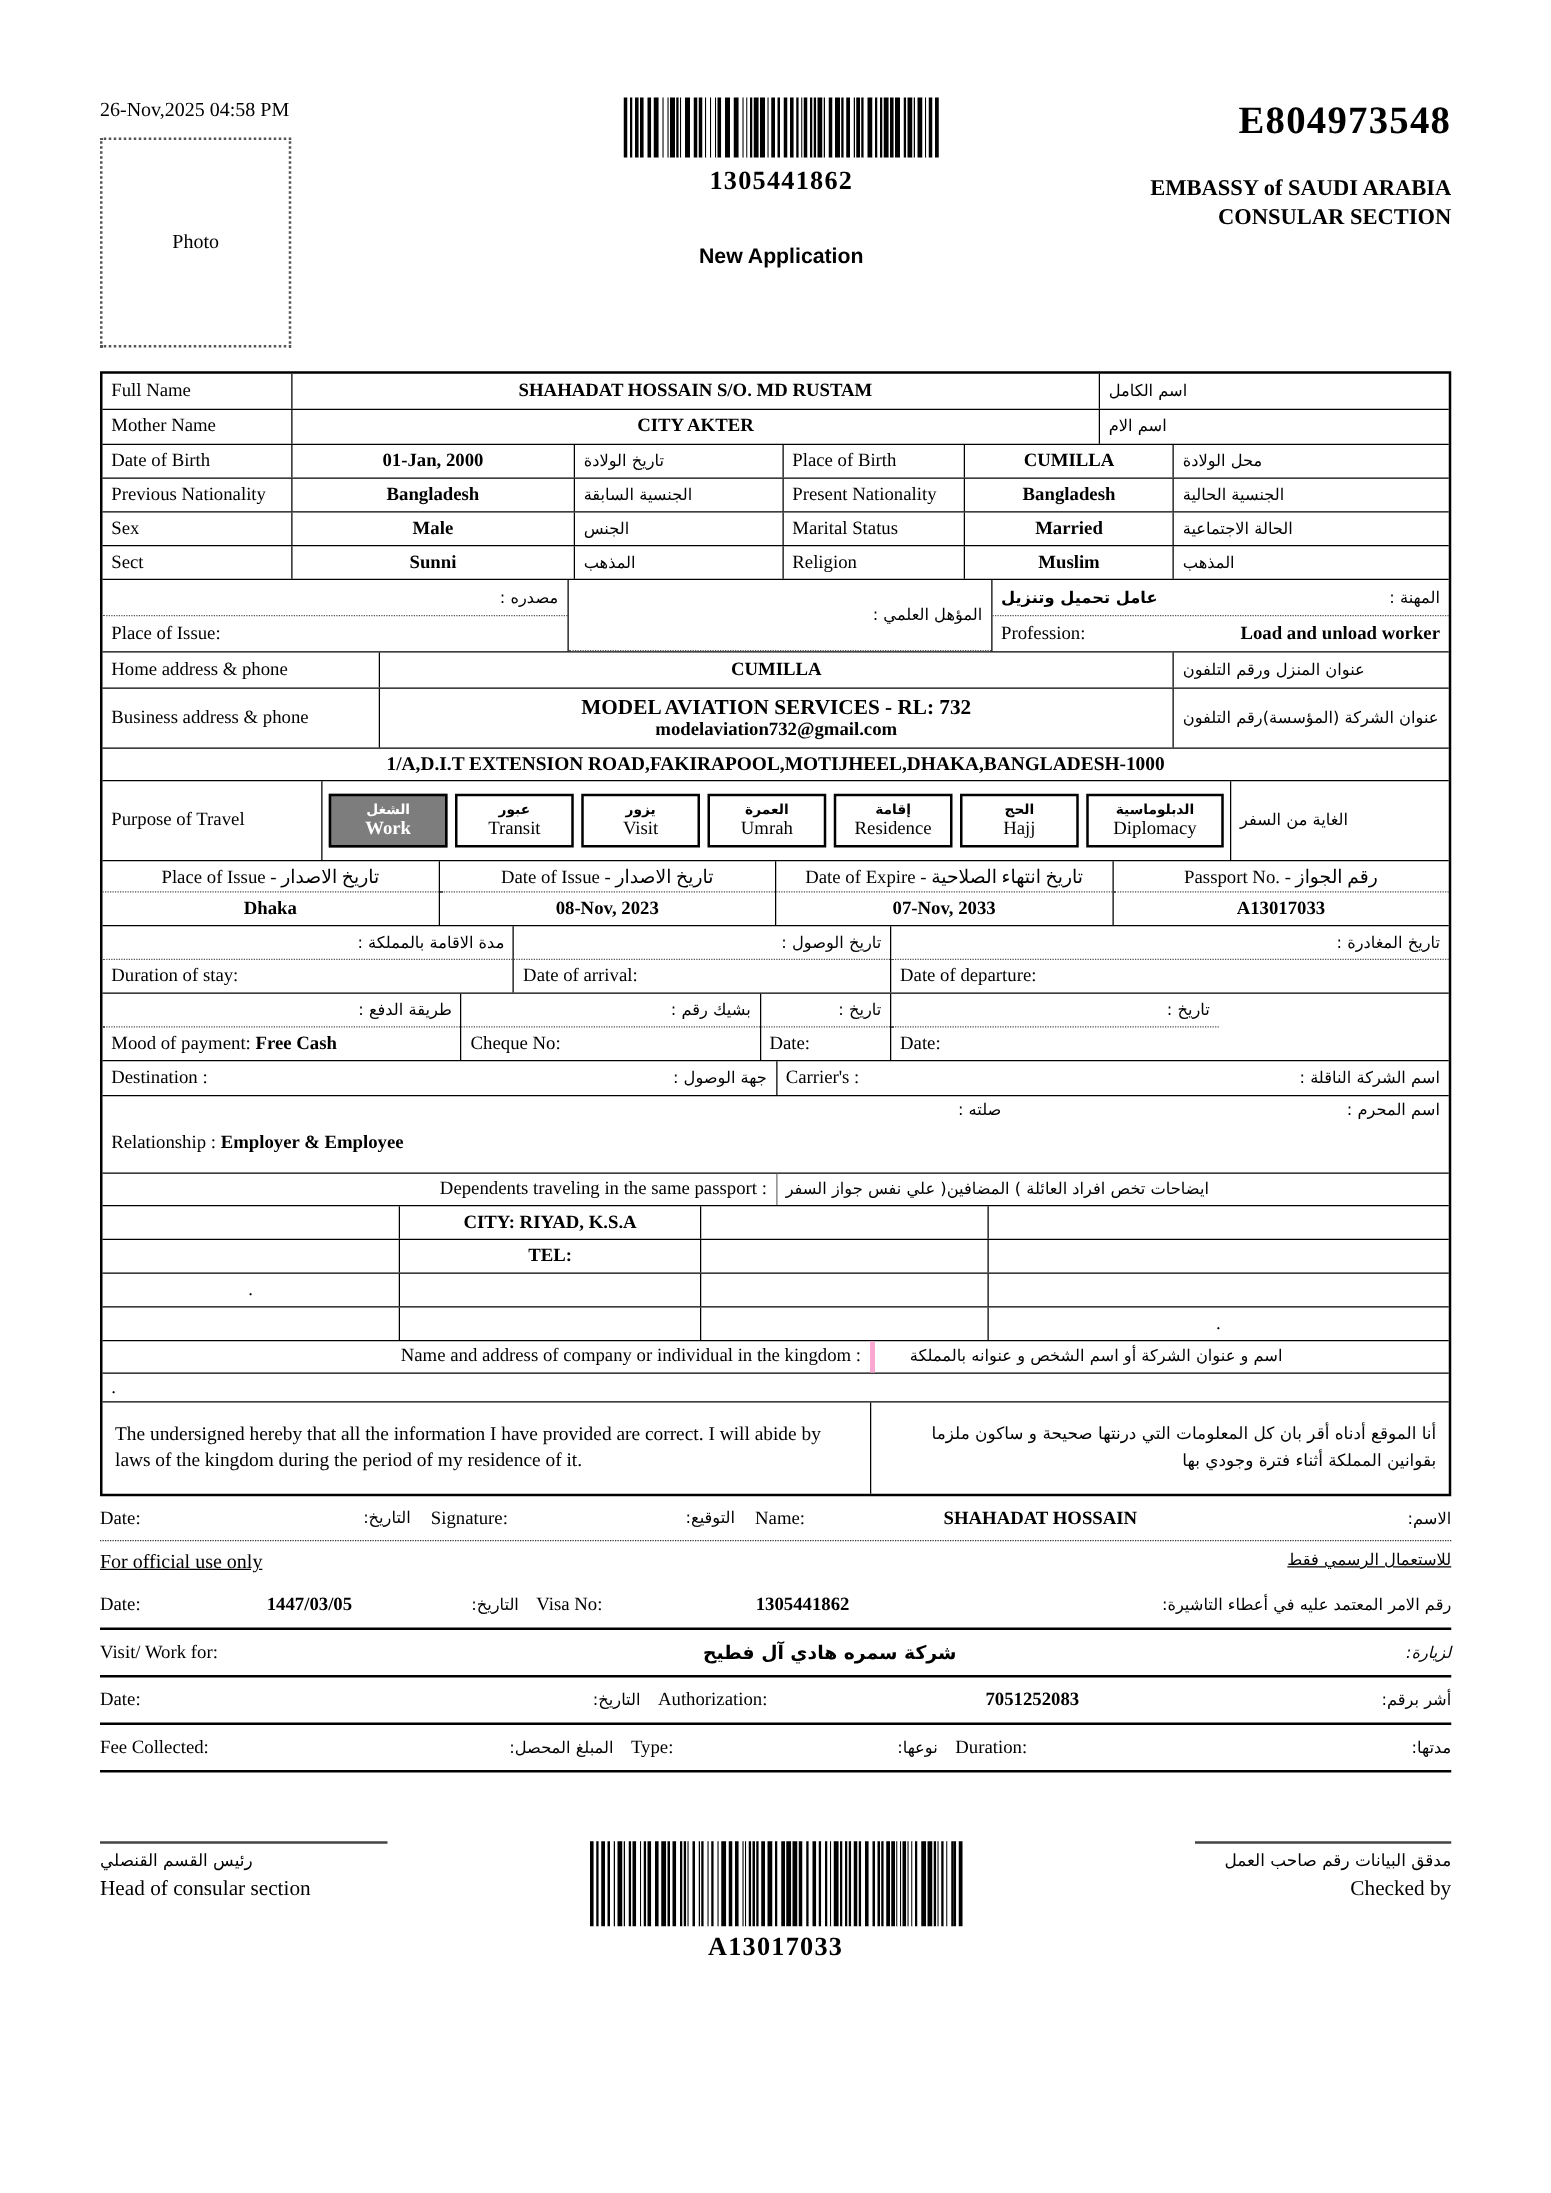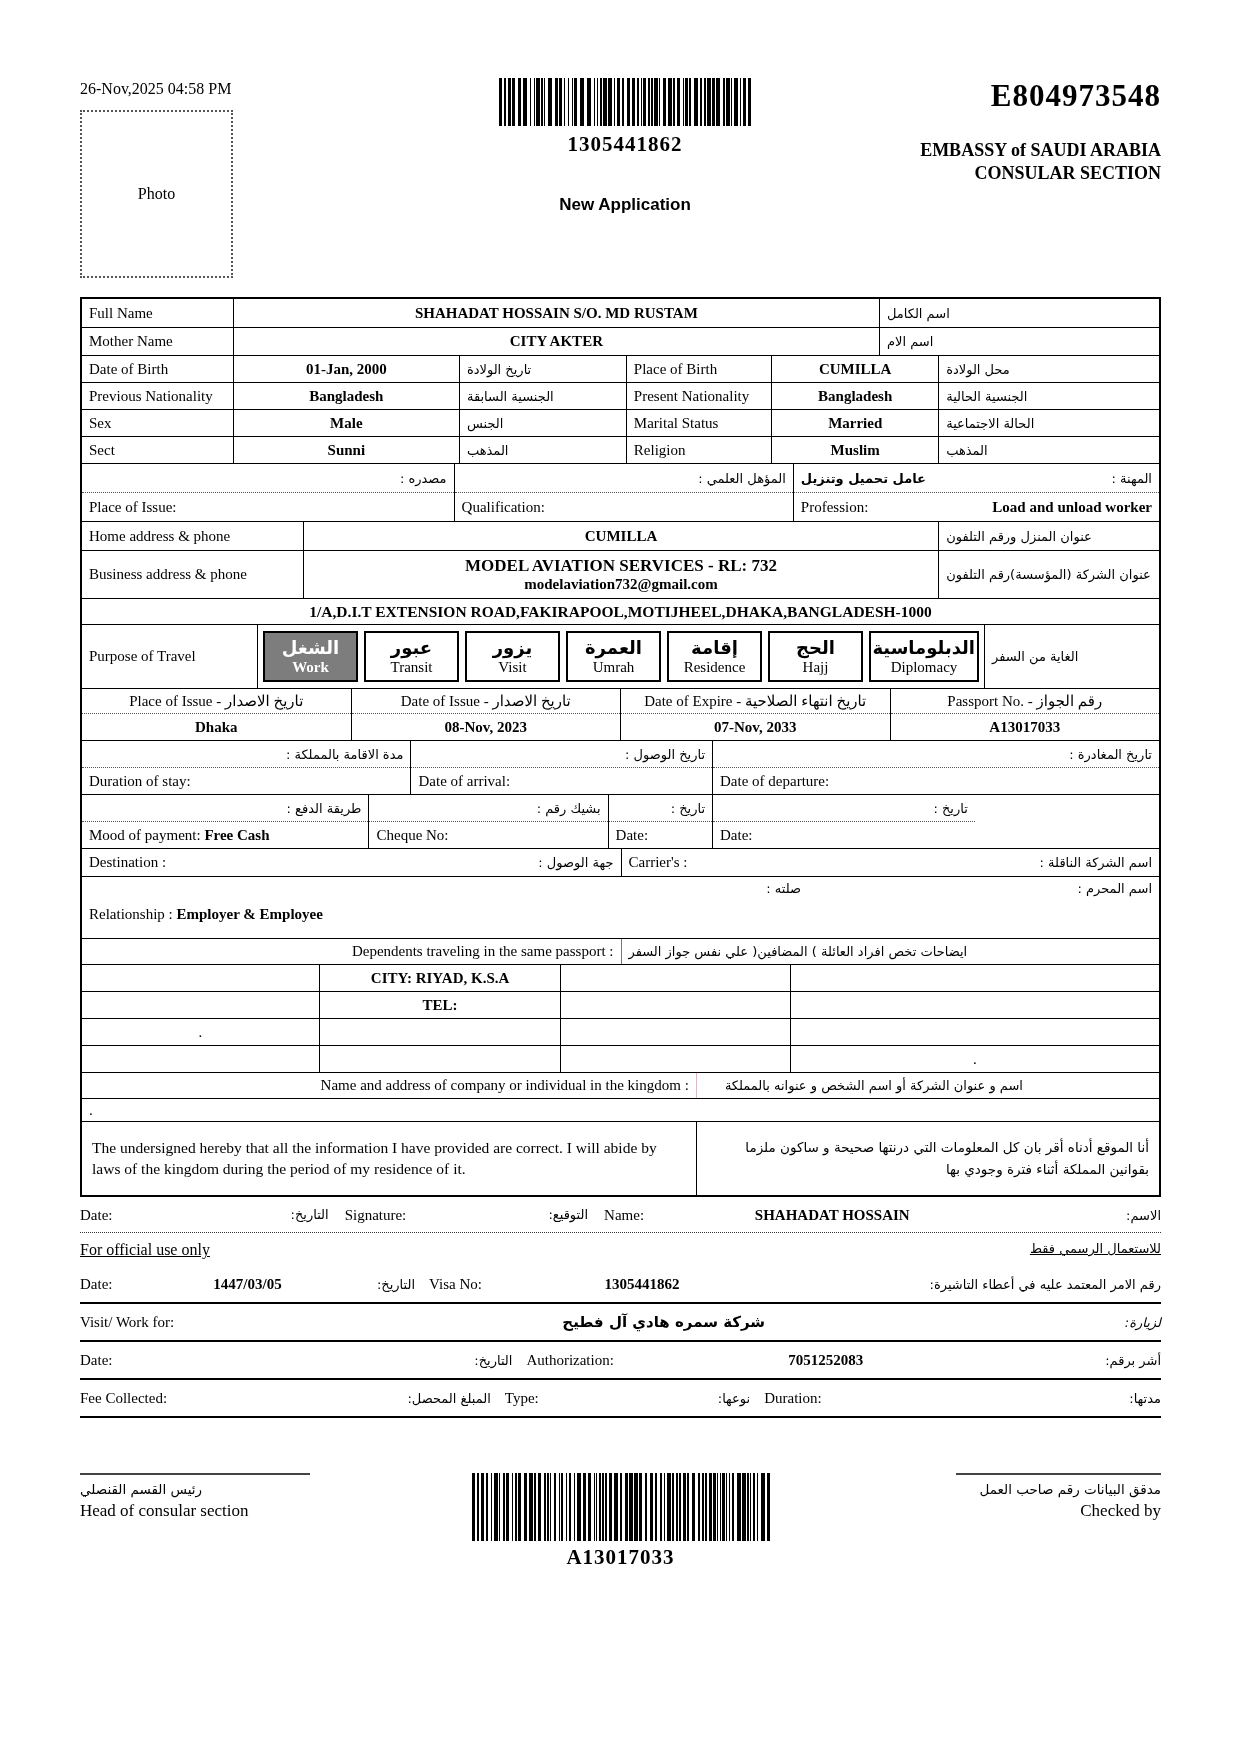--- a/index.html
+++ b/index.html
@@ -36,21 +36,21 @@
   .td.nb { border-left: none; }
   .c { justify-content: center; text-align: center; }
   .r { justify-content: flex-end; text-align: right; }
   .dual { flex-direction: column; align-items: stretch; padding: 0; justify-content: stretch; }
   .dual .top { border-bottom: 1px dotted #555; padding: 3px 7px; display: flex; justify-content: flex-end; align-items: center; flex: 1; }
   .dual .bot { padding: 3px 7px; display: flex; align-items: center; flex: 1; }
 
   
   .pbox-area { flex: 1; display: flex; align-items: center; padding: 4px 2px; border-left: 1px solid #000; }
   .pbox { border: 2px solid #000; width: 95px; margin: 0 3px; text-align: center; line-height: 1.2; padding: 4px 2px; font-weight: bold; }
-  .pbox .ar { font-size: 18px; display: block; direction: rtl; }
+  .pbox .ar { font-size: 11px; display: block; direction: rtl; }
   .pbox .en { font-size: 15px; display: block; }
   .pbox.selected { background: #7d7d7d; color: #fff; }
 
   
   .pcol { flex: 1; border-left: 1px solid #000; display: flex; flex-direction: column; }
   .pcol.nb { border-left: none; }
   .phead { text-align: center; border-bottom: 1px dotted #555; padding: 2px 4px; flex: 1; display: flex; align-items: center; justify-content: center; }
   .pval { text-align: center; font-weight: bold; padding: 3px 4px; flex: 1; display: flex; align-items: center; justify-content: center; }
 
   .decl-en { width: 57%; padding: 6px 10px; font-size: 15.5px; line-height: 1.35; display: flex; align-items: center; }
@@ -272,23 +272,20 @@
             <span class="ar">مصدره :</span>
           </div>
         <div class="bot">
             <span>Place of Issue:</span>
           </div>
       </div>
       <div class="td dual" style="width:31.5%;">
         <div class="top">
             <span class="ar">المؤهل العلمي :</span>
           </div>
-        <div class="bot">
-            <span>Qualification:</span>
-          </div>
       </div>
       <div class="td dual" style="width:34%;">
         <div class="top" style="justify-content:space-between;">
           <span class="ar b">عامل تحميل وتنزيل</span>
           <span class="ar">المهنة :</span>
         </div>
         <div class="bot" style="justify-content:space-between;">
           <span>Profession:</span>
           <span class="b">Load and unload worker</span>
         </div>
@@ -487,21 +484,21 @@
       <div class="td nb" style="width:22%;"></div>
       <div class="td" style="width:22.4%;"></div>
       <div class="td" style="width:21.3%;"></div>
       <div class="td c" style="width:34.3%;">.</div>
     </div>
 
     <div class="tr" style="min-height:26px;">
       <div class="td nb r" style="width:57%;">
           <span>Name and address of company or individual in the kingdom :</span>
         </div>
-      <div class="td" style="width:43%; border-left:1px solid #f9a8d4;padding-left:28px;">
+      <div class="td" style="width:43%; border-left:4px solid #f9a8d4;padding-left:28px;">
           <span class="ar">اسم و عنوان الشركة أو اسم الشخص و عنوانه بالمملكة</span>
         </div>
     </div>
 
     <div class="tr" style="min-height:23px;">
       <div class="td nb" style="width:100%;">.</div>
     </div>
 
     <div class="tr" style="min-height:74px;">
       <div class="decl-en">The undersigned hereby that all the information I have provided are correct. I will abide by laws of the kingdom during the period of my residence of it.</div>

